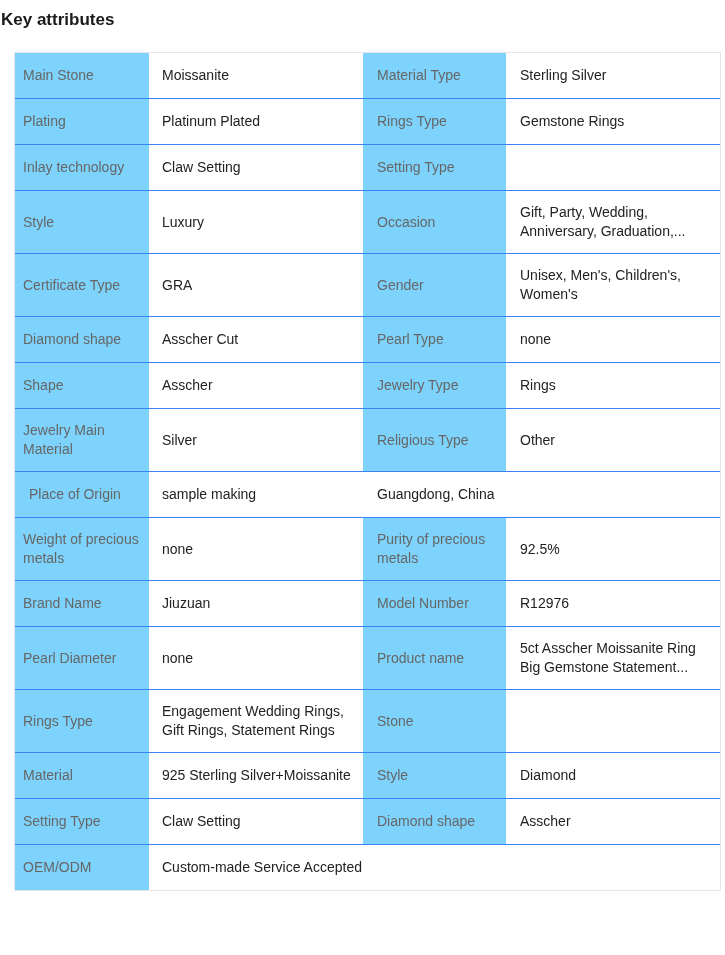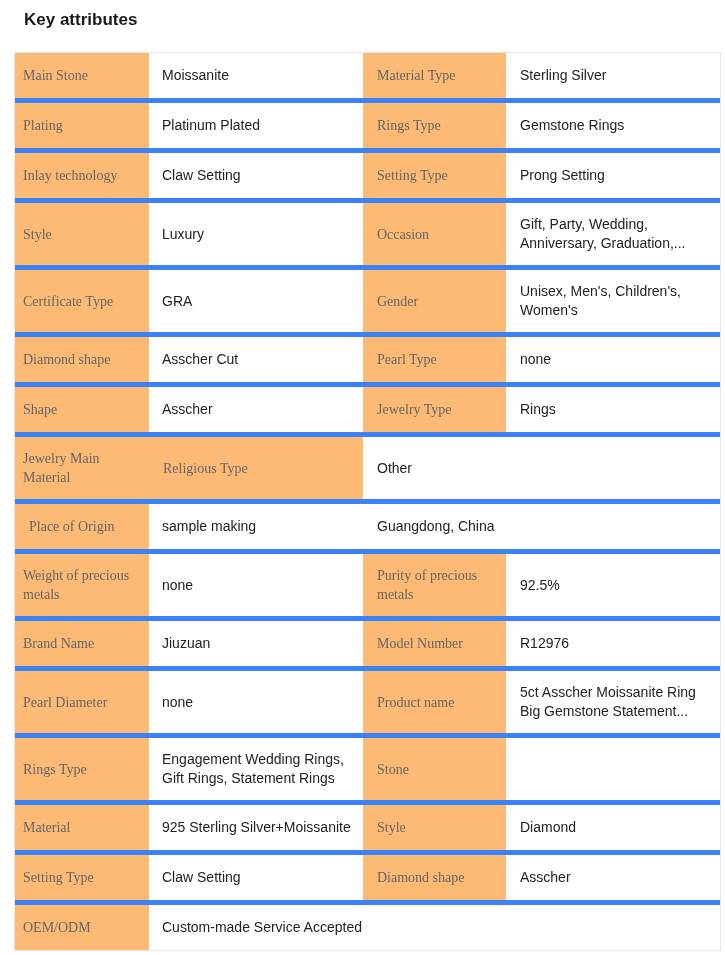--- a/index.html
+++ b/index.html
@@ -10,59 +10,58 @@
   }
   .viewport {
     position: relative;
     width: 725px;
     height: 955px;
     background: #ffffff;
     overflow: hidden;
   }
   .section-title {
     position: absolute;
-    left: 24px;
+    left: 1px;
     top: 9px;
     margin: 0;
     font-size: 17px;
     line-height: 22px;
     font-weight: 700;
     color: #1a1a1a;
   }
   .attr-table {
     position: absolute;
     left: 14px;
     top: 52px;
     width: 707px;
     box-sizing: border-box;
     border: 1px solid #e6e6e6;
     background: #ffffff;
   }
   .attr-row {
     display: grid;
     grid-template-columns: 134px 214px 143px 1fr;
-    border-top: 5px solid #3b82f6;
+    border-top: 1px solid #3b82f6;
   }
   .attr-row:first-child {
     border-top: none;
   }
   .cell {
     box-sizing: border-box;
     min-height: 45px;
     display: flex;
     align-items: center;
     font-size: 14px;
     line-height: 19px;
     word-break: normal;
   }
   .cell.label {
-    background: #fdba74;
+    background: #7dd3fc;
     color: #666666;
     padding: 12px 10px 12px 8px;
-    font-family: Liberation Serif, serif;
   }
   .cell.label.col2 {
     padding-left: 14px;
   }
   .cell.value {
     color: #222222;
     padding: 12px 0 12px 13px;
   }
   .cell.value.col2 {
     padding-left: 14px;
@@ -88,21 +87,20 @@
       <div class="attr-row">
         <div class="cell label col1">Plating</div>
         <div class="cell value col1">Platinum Plated</div>
         <div class="cell label col2">Rings Type</div>
         <div class="cell value col2">Gemstone Rings</div>
       </div>
       <div class="attr-row">
         <div class="cell label col1">Inlay technology</div>
         <div class="cell value col1">Claw Setting</div>
         <div class="cell label col2">Setting Type</div>
-        <div class="cell value col2">Prong Setting</div>
       </div>
       <div class="attr-row">
         <div class="cell label col1">Style</div>
         <div class="cell value col1">Luxury</div>
         <div class="cell label col2">Occasion</div>
         <div class="cell value col2">Gift, Party, Wedding, Anniversary, Graduation,...</div>
       </div>
       <div class="attr-row">
         <div class="cell label col1">Certificate Type</div>
         <div class="cell value col1">GRA</div>
@@ -116,20 +114,21 @@
         <div class="cell value col2">none</div>
       </div>
       <div class="attr-row">
         <div class="cell label col1">Shape</div>
         <div class="cell value col1">Asscher</div>
         <div class="cell label col2">Jewelry Type</div>
         <div class="cell value col2">Rings</div>
       </div>
       <div class="attr-row">
         <div class="cell label col1">Jewelry Main Material</div>
+        <div class="cell value col1">Silver</div>
         <div class="cell label col2">Religious Type</div>
         <div class="cell value col2">Other</div>
       </div>
       <div class="attr-row">
         <div class="cell label col2">Place of Origin</div>
         <div class="cell value col1">sample making</div>
         <div class="cell value col2">Guangdong, China</div>
       </div>
       <div class="attr-row">
         <div class="cell label col1">Weight of precious metals</div>

